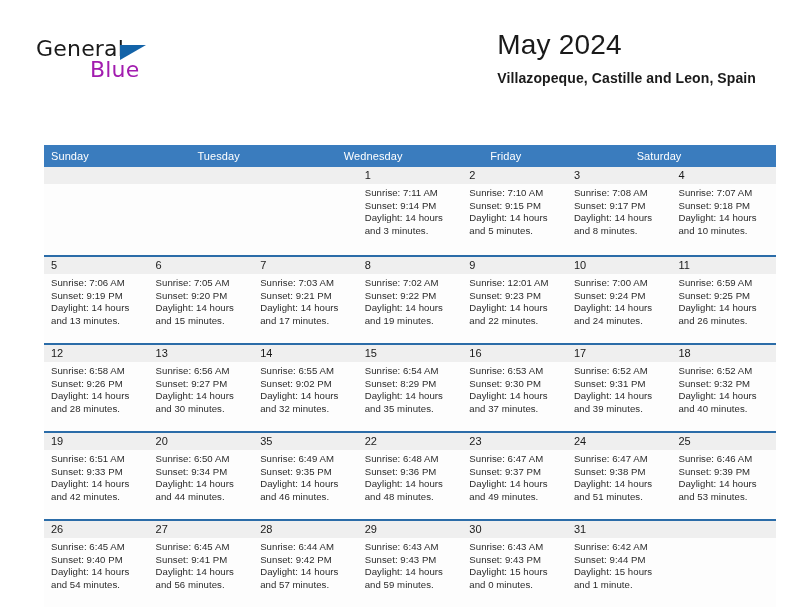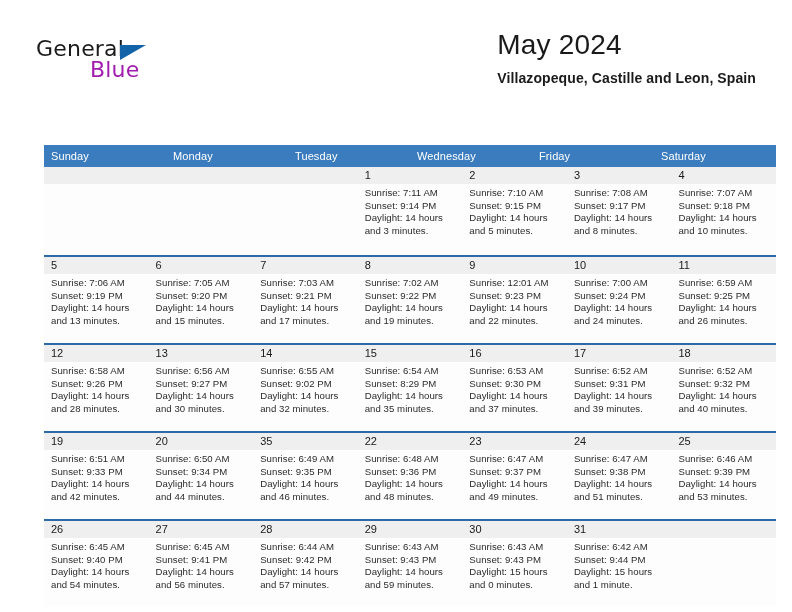--- a/index.html
+++ b/index.html
@@ -166,21 +166,20 @@
       <div class="month-title">May 2024</div>
       <div class="location-title">Villazopeque, Castille and Leon, Spain</div>
     </div>
 
   </div>
 
   <div class="calendar">
 
     <div class="weekday-row">
       <div class="weekday-cell">Sunday</div>
-      <div class="weekday-cell">Monday</div>
       <div class="weekday-cell">Tuesday</div>
       <div class="weekday-cell">Wednesday</div>
       <div class="weekday-cell">Friday</div>
       <div class="weekday-cell">Saturday</div>
     </div>
 
     <div id="weeks-container">
         <div class="week-row first">
           <div class="day-cell empty">
             <div class="day-number-strip"></div>

